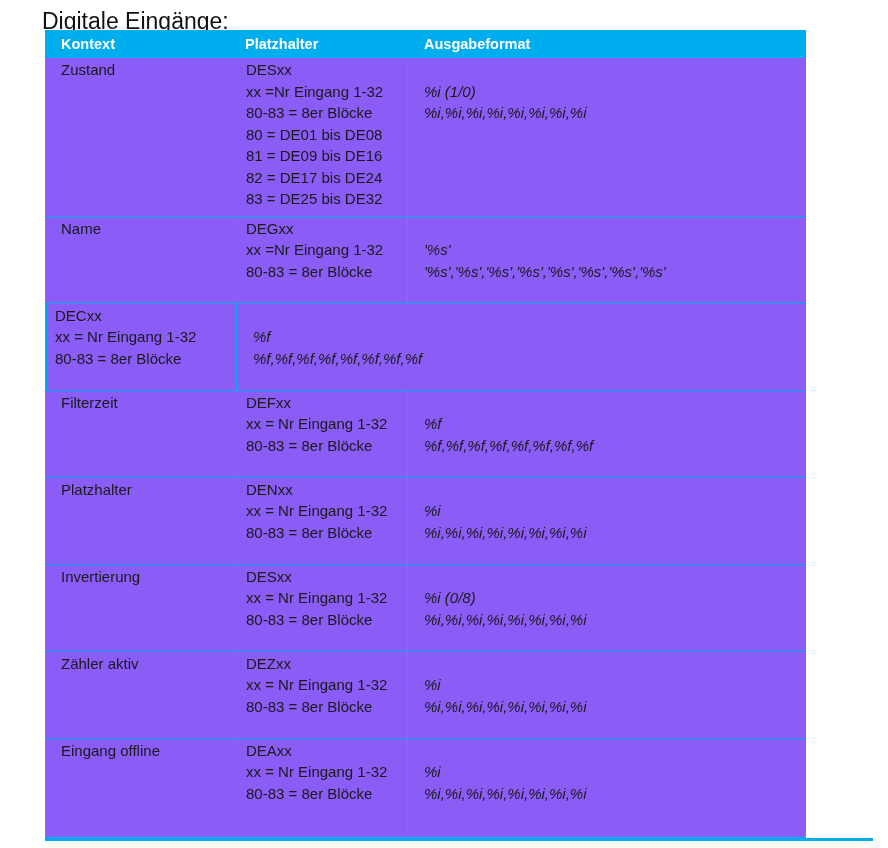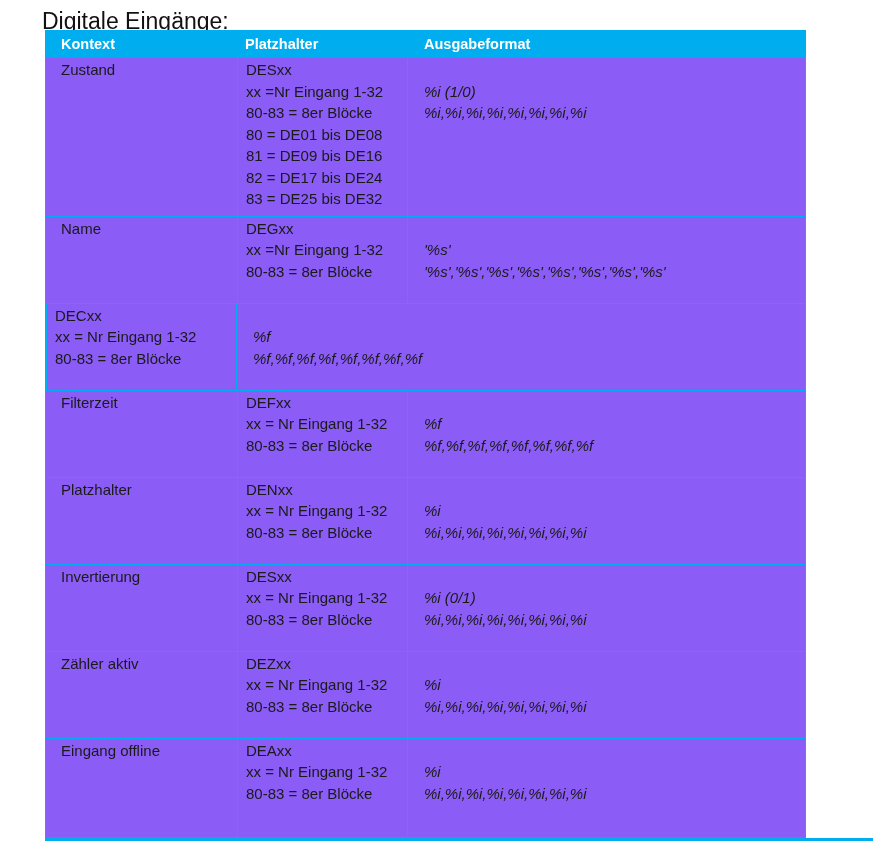--- a/index.html
+++ b/index.html
@@ -180,21 +180,21 @@
           <div class="tcell c1">
             <div class="cell-line">Invertierung</div>
           </div>
           <div class="tcell c2">
             <div class="cell-line">DESxx</div>
             <div class="cell-line">xx = Nr Eingang 1-32</div>
             <div class="cell-line">80-83 = 8er Blöcke</div>
           </div>
           <div class="tcell c3">
             <div class="cell-line"></div>
-            <div class="cell-line">%i (0/1)</div>
+            <div class="cell-line">%i (0/8)</div>
             <div class="cell-line">%i,%i,%i,%i,%i,%i,%i,%i</div>
           </div>
         </div>
         <div class="trow">
           <div class="tcell c1">
             <div class="cell-line">Zähler aktiv</div>
           </div>
           <div class="tcell c2">
             <div class="cell-line">DEZxx</div>
             <div class="cell-line">xx = Nr Eingang 1-32</div>

